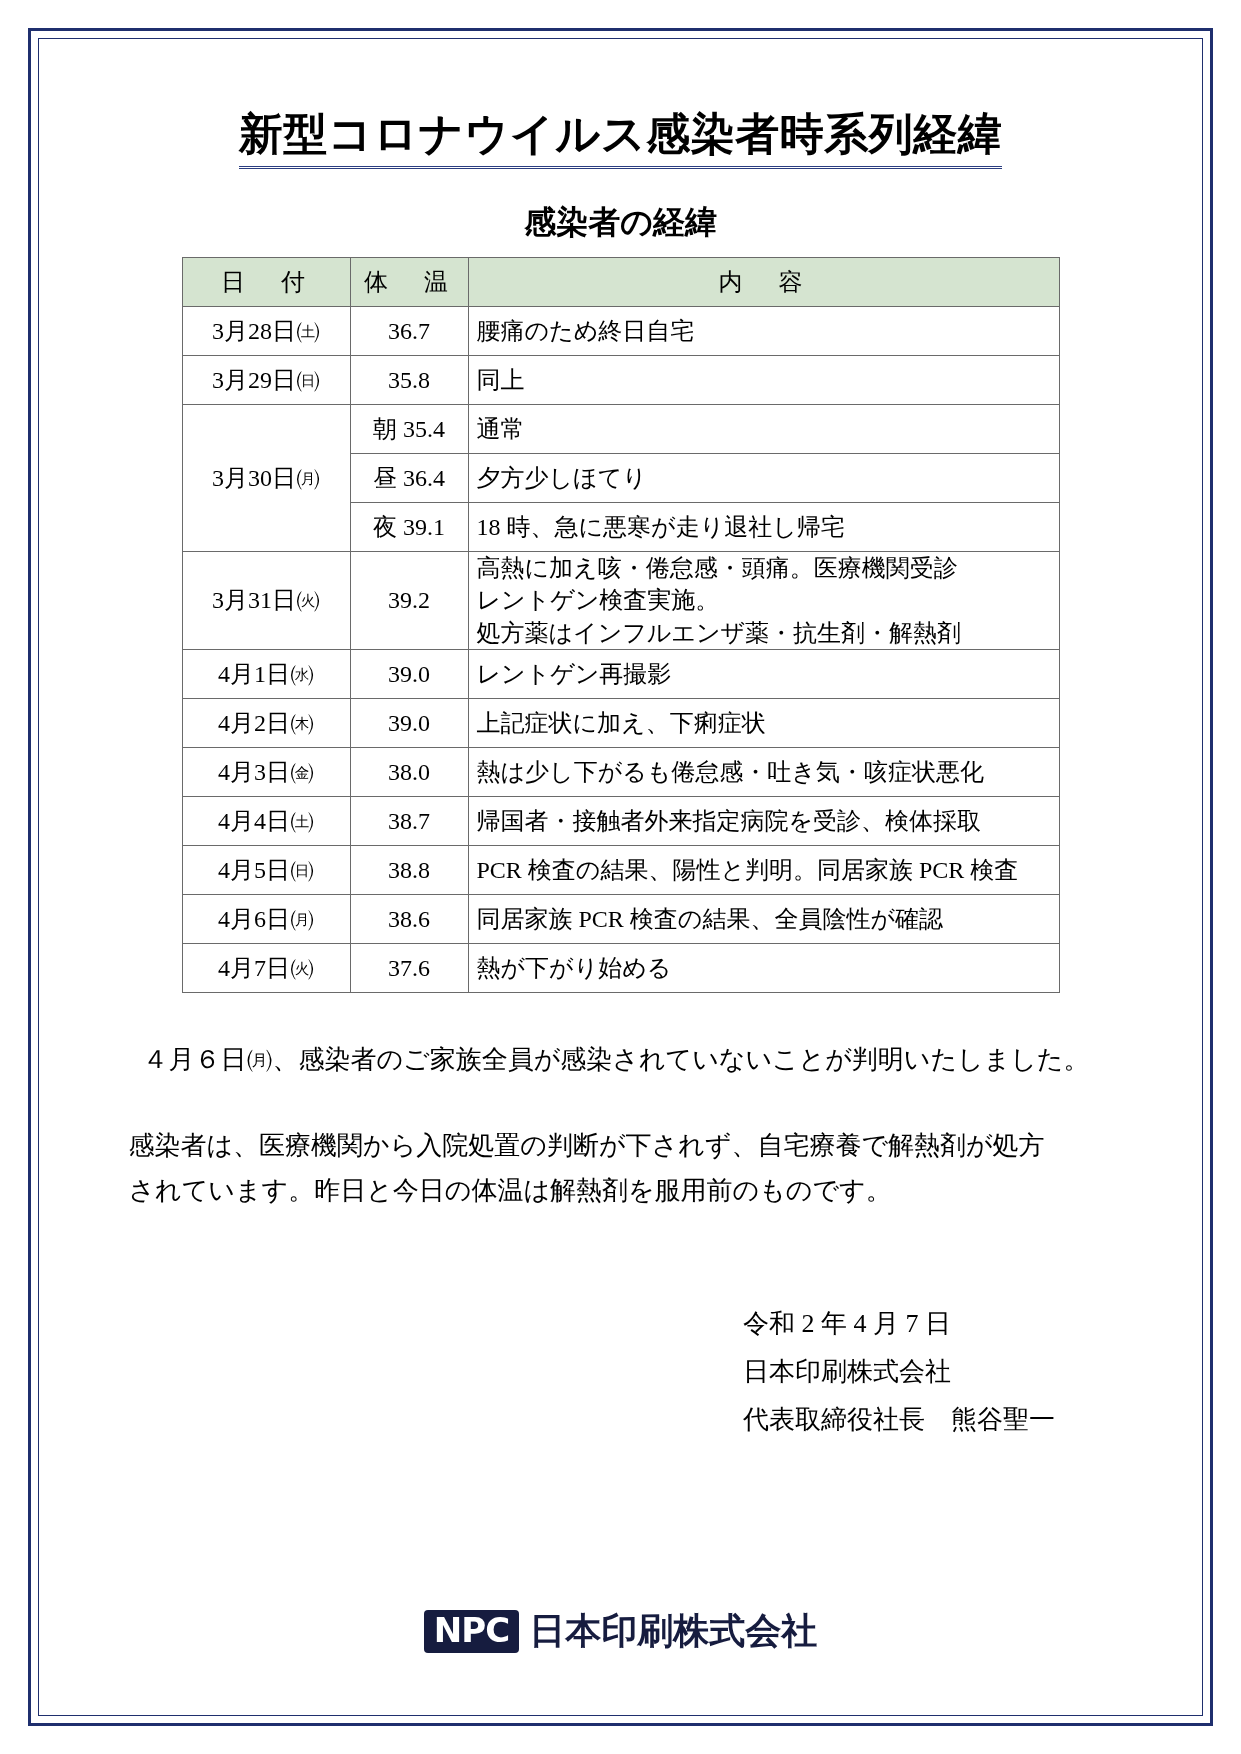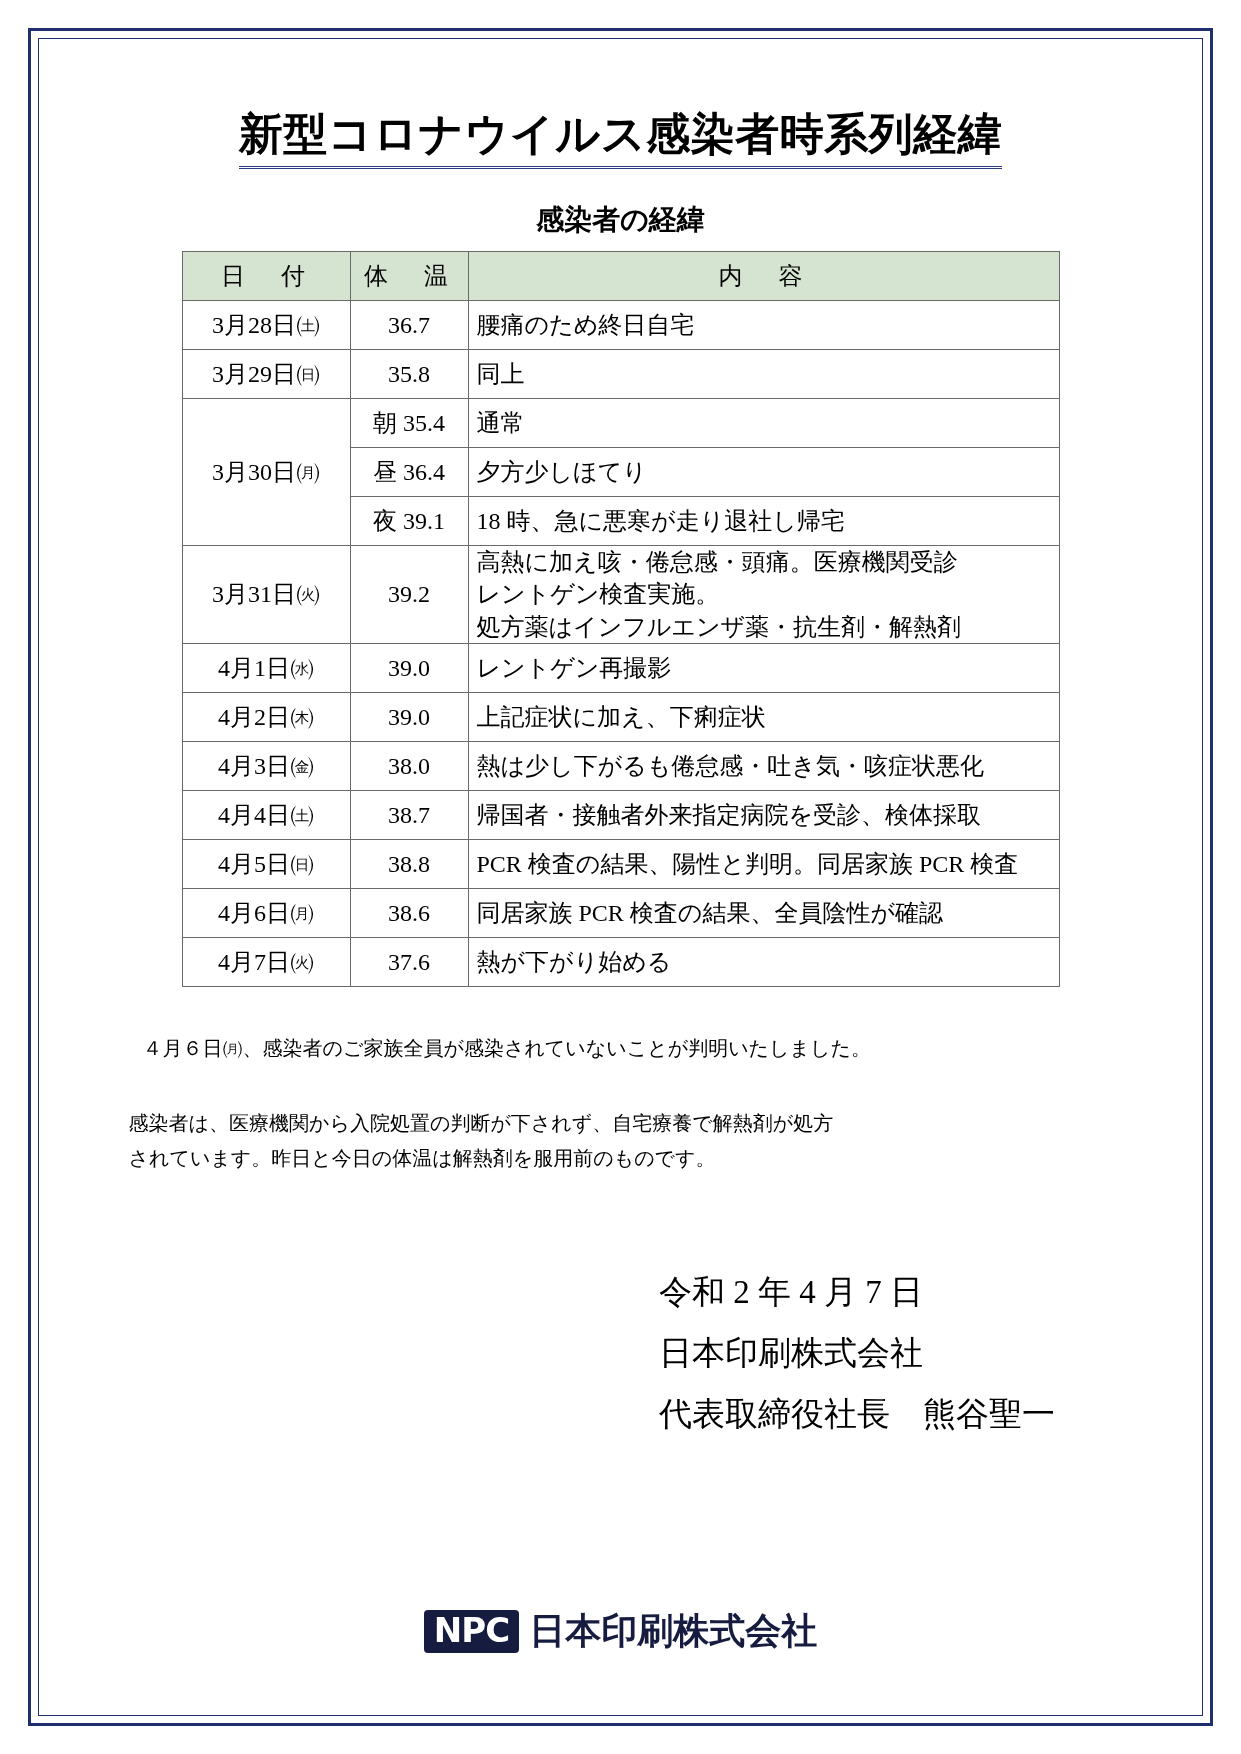--- a/index.html
+++ b/index.html
@@ -55,21 +55,21 @@
     font-weight: bold;
     letter-spacing: 0.5px;
     font-family: "DejaVu Sans", "Liberation Sans", sans-serif;
     padding-bottom: 5px;
     border-bottom: 3px double #2b3d80;
     line-height: 1.25;
   }
 
   .sub-title {
     text-align: center;
-    font-size: 28px;
+    font-size: 32px;
     font-weight: bold;
     font-family: "DejaVu Sans", "Liberation Sans", sans-serif;
     margin-top: 32px;
     margin-bottom: 12px;
   }
 
   
   table.timeline {
     border-collapse: collapse;
     width: 877px;
@@ -117,36 +117,36 @@
   td.c-note-multi .ln { display: block; white-space: nowrap; }
 
   
   .body-block {
     margin: 0 auto;
     width: 1000px;
     padding-left: 8px;
     box-sizing: border-box;
   }
   p.para {
-    font-size: 20px;
+    font-size: 26px;
     line-height: 1.75;
     margin: 0;
     text-align: left;
   }
   p.para .ln { display: block; }
   p.para.indent .ln:first-child { text-indent: 14px; }
   .para-gap { height: 40px; }
   .para-top-gap { height: 44px; }
 
   
   .signature {
     margin-top: 86px;
     padding-right: 126px;
     text-align: right;
-    font-size: 33px;
+    font-size: 26px;
     line-height: 1.85;
   }
   .signature .sig-line { display: block; }
   .sig-inner {
     display: inline-block;
     text-align: left;
   }
 
   
   .footer-logo {

